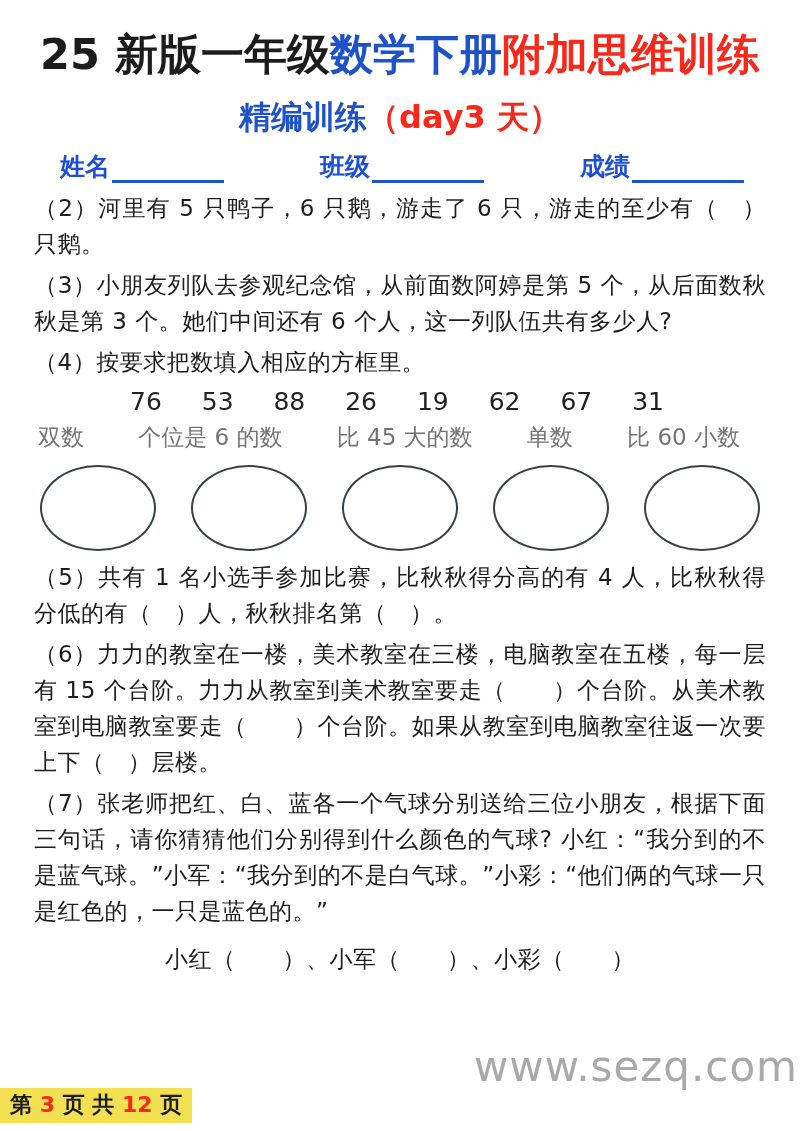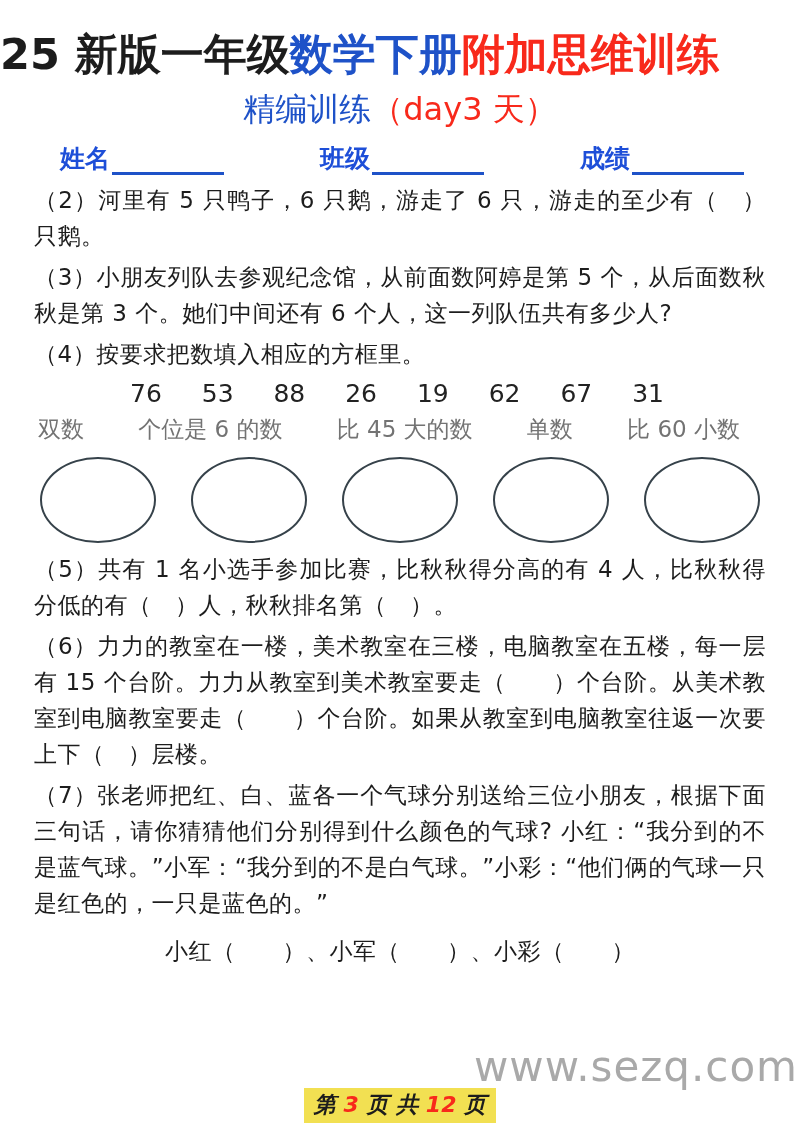--- a/index.html
+++ b/index.html
@@ -6,36 +6,36 @@
   .page {
     position: relative;
     width: 800px;
     height: 1131px;
     background: #ffffff;
     font-family: "DejaVu Sans", sans-serif;
     color: #1d1d1d;
     overflow: hidden;
   }
   .title {
-    text-align: left;
+    text-align: center;
     padding-top: 30px;
     font-size: 43px;
     font-weight: bold;
     letter-spacing: 0px;
     line-height: 1.15;
     white-space: nowrap;
   }
   .t-black { color: #1c1c1c; }
   .t-blue  { color: #1e52c8; }
   .t-red   { color: #f8291b; }
   .subtitle {
     text-align: center;
     font-size: 32px;
-    font-weight: normal;
-    margin-top: 12px;
+    font-weight: bold;
+    margin-top: 20px;
     line-height: 1.15;
   }
   .fields {
     display: flex;
     justify-content: space-between;
     padding: 14px 56px 2px 60px;
     font-size: 25px;
     font-weight: bold;
     color: #1d4ed8;
     align-items: flex-end;
@@ -98,22 +98,20 @@
     font-size: 42px;
     color: #a9a9a9;
     letter-spacing: 1px;
     font-family: "DejaVu Sans", sans-serif;
   }
   .footer {
     position: absolute;
     left: 0;
     right: 0;
     bottom: 8px;
-    text-align: center;
-    font-style: italic;
   }
   .footer-badge {
     display: inline-block;
     background: #f2e052;
     padding: 2px 10px 3px 10px;
     font-size: 22px;
     font-weight: bold;
     color: #1c1c1c;
   }
   .footer-num { color: #f8291b; }

